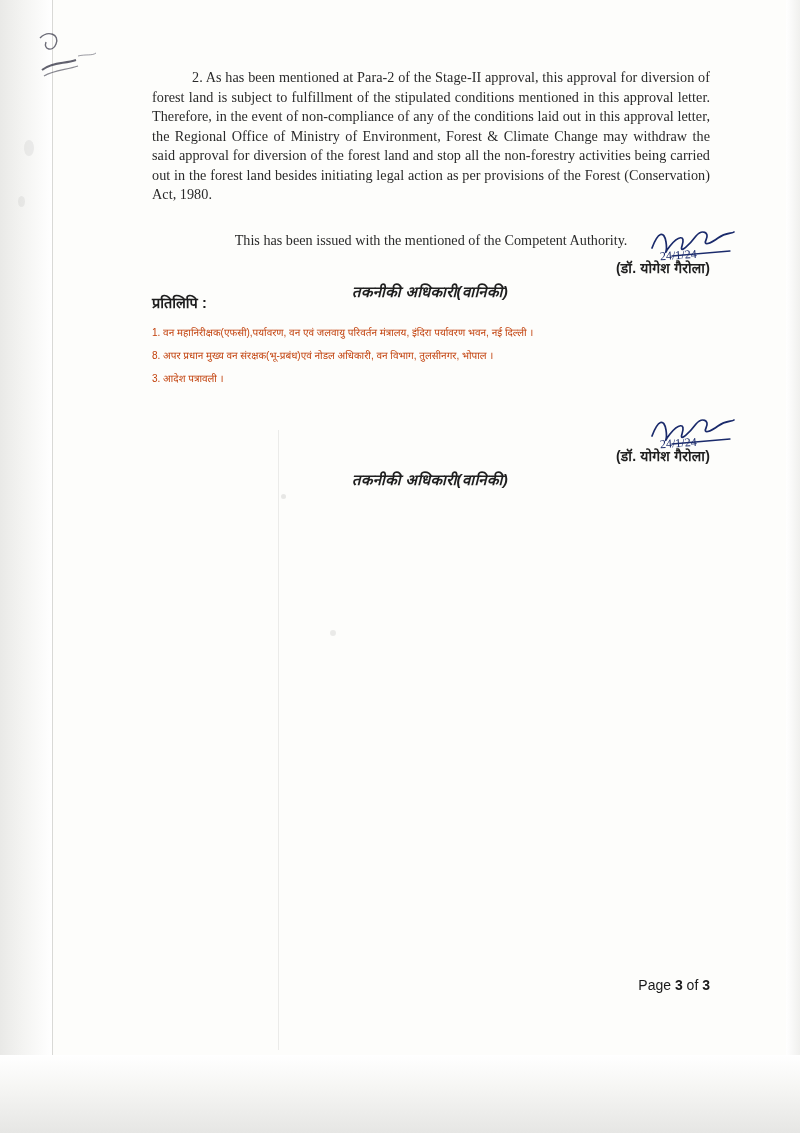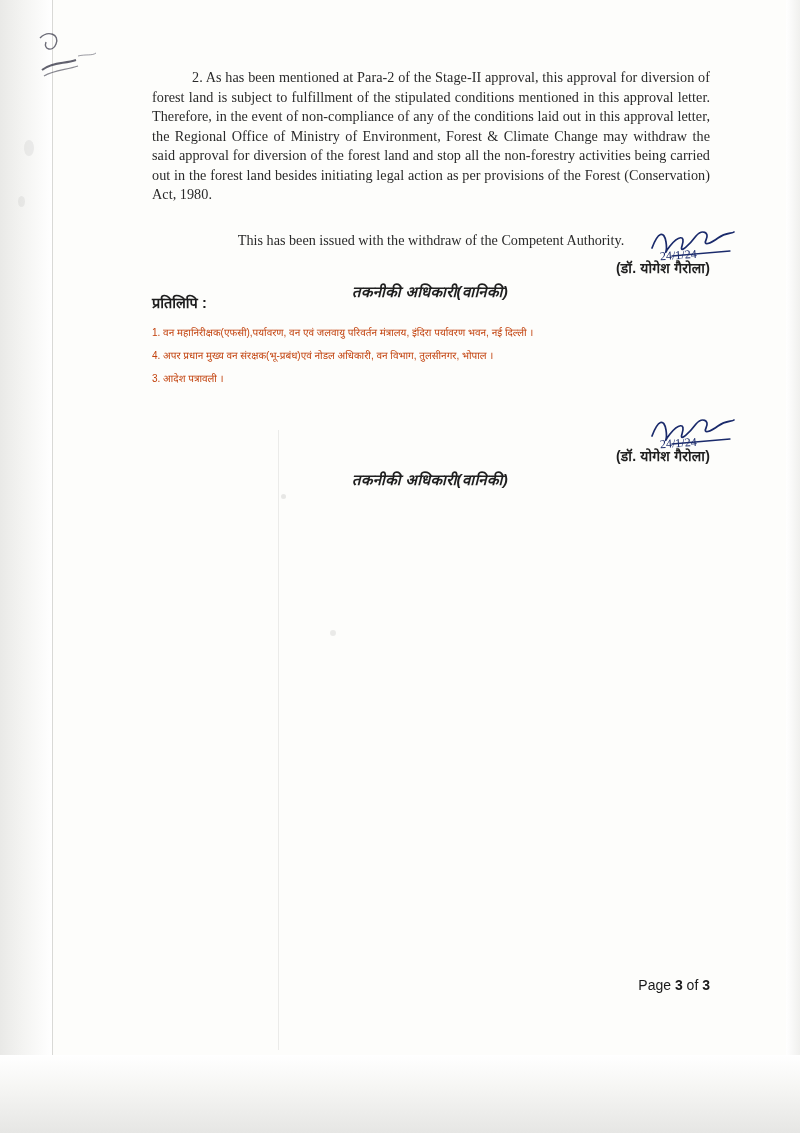--- a/index.html
+++ b/index.html
@@ -177,38 +177,38 @@
 
   <svg class="scribble" style="left:34px; top:26px;" width="70" height="60" viewBox="0 0 70 60">
     <path d="M6,12 C14,4 26,8 22,18 C19,26 9,24 12,16" fill="none" stroke="#3a3a4a" stroke-width="1.4" opacity="0.75"></path>
     <path d="M8,44 C18,36 30,38 42,34" fill="none" stroke="#3a3a4a" stroke-width="2" opacity="0.8"></path>
     <path d="M10,50 C20,44 32,44 44,40" fill="none" stroke="#3a3a4a" stroke-width="1.2" opacity="0.6"></path>
     <path d="M44,30 C52,28 58,30 62,27" fill="none" stroke="#3a3a4a" stroke-width="1" opacity="0.5"></path>
   </svg>
 
   <div class="content">
     <p class="para">2. As has been mentioned at Para-2 of the Stage-II approval, this approval for diversion of forest land is subject to fulfillment of the stipulated conditions mentioned in this approval letter. Therefore, in the event of non-compliance of any of the conditions laid out in this approval letter, the Regional Office of Ministry of Environment, Forest &amp; Climate Change may withdraw the said approval for diversion of the forest land and stop all the non-forestry activities being carried out in the forest land besides initiating legal action as per provisions of the Forest (Conservation) Act, 1980.</p>
-    <p class="centered">This has been issued with the withdraw of the Competent Authority.</p>
+    <p class="centered">This has been issued with the mentioned of the Competent Authority.</p>
   </div>
 
   <svg class="handsig" style="left:648px; top:222px;" width="90" height="48" viewBox="0 0 90 48">
     <path d="M4,26 C10,10 16,8 18,20 C20,32 14,34 22,24 C30,14 38,12 34,24 C31,33 42,22 48,14 C54,7 62,10 58,18 C55,24 62,22 70,16 C78,10 84,12 86,10" fill="none" stroke="#1a2a6b" stroke-width="1.7" stroke-linecap="round"></path>
     <path d="M24,34 L82,29" fill="none" stroke="#1a2a6b" stroke-width="1.3" stroke-linecap="round"></path>
   </svg>
   <div class="handsig" style="left:660px; top:248px; font-family:'Liberation Serif', serif; font-size:12px; color:#1a2a6b; transform:rotate(-4deg);">24/1/24</div>
 
   <div class="sig-block" style="left:150px; top:258px;">
     <div class="sig-name">(डॉ.  योगेश  गैरोला)</div>
     <div class="sig-title">तकनीकी  अधिकारी(वानिकी)</div>
   </div>
 
   <div class="copylist" style="top:292px;">
     <div class="copylist-title">प्रतिलिपि :</div>
     <div class="copylist-item">1.  वन  महानिरीक्षक(एफसी),पर्यावरण,  वन  एवं  जलवायु  परिवर्तन  मंत्रालय,  इंदिरा  पर्यावरण  भवन,  नई  दिल्ली ।</div>
-    <div class="copylist-item">4.  अपर  प्रधान  मुख्य  वन  संरक्षक(भू-प्रबंध)एवं  नोडल  अधिकारी,    वन  विभाग,  तुलसीनगर,  भोपाल ।</div>
+    <div class="copylist-item">8.  अपर  प्रधान  मुख्य  वन  संरक्षक(भू-प्रबंध)एवं  नोडल  अधिकारी,    वन  विभाग,  तुलसीनगर,  भोपाल ।</div>
     <div class="copylist-item">3.  आदेश  पत्रावली ।</div>
   </div>
 
   <svg class="handsig" style="left:648px; top:410px;" width="90" height="48" viewBox="0 0 90 48">
     <path d="M4,26 C10,10 16,8 18,20 C20,32 14,34 22,24 C30,14 38,12 34,24 C31,33 42,22 48,14 C54,7 62,10 58,18 C55,24 62,22 70,16 C78,10 84,12 86,10" fill="none" stroke="#1a2a6b" stroke-width="1.7" stroke-linecap="round"></path>
     <path d="M24,34 L82,29" fill="none" stroke="#1a2a6b" stroke-width="1.3" stroke-linecap="round"></path>
   </svg>
   <div class="handsig" style="left:660px; top:436px; font-family:'Liberation Serif', serif; font-size:12px; color:#1a2a6b; transform:rotate(-4deg);">24/1/24</div>
 
   <div class="sig-block" style="left:150px; top:446px;">

